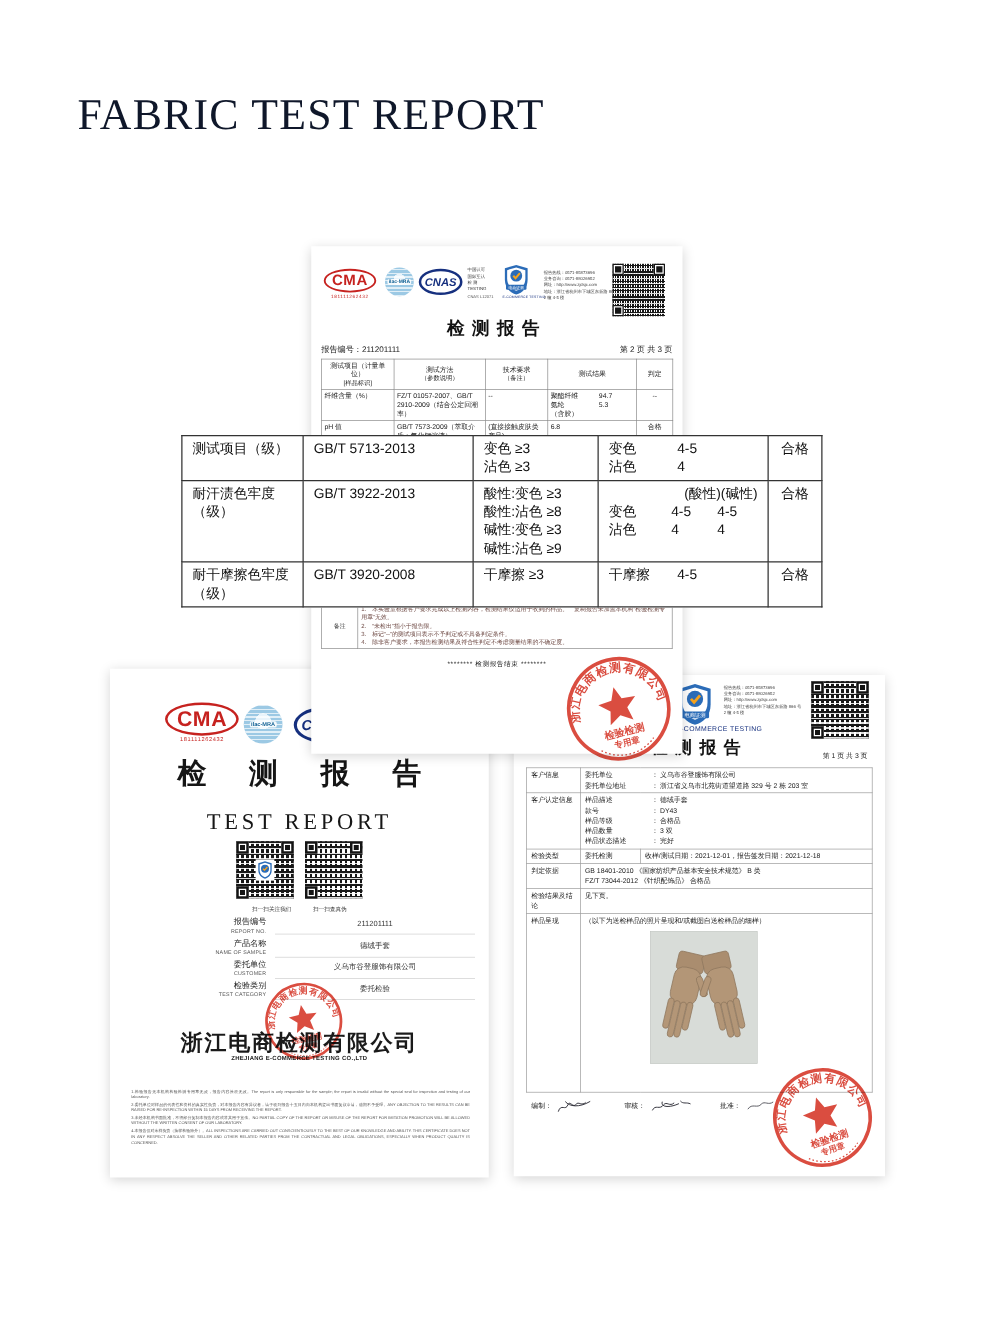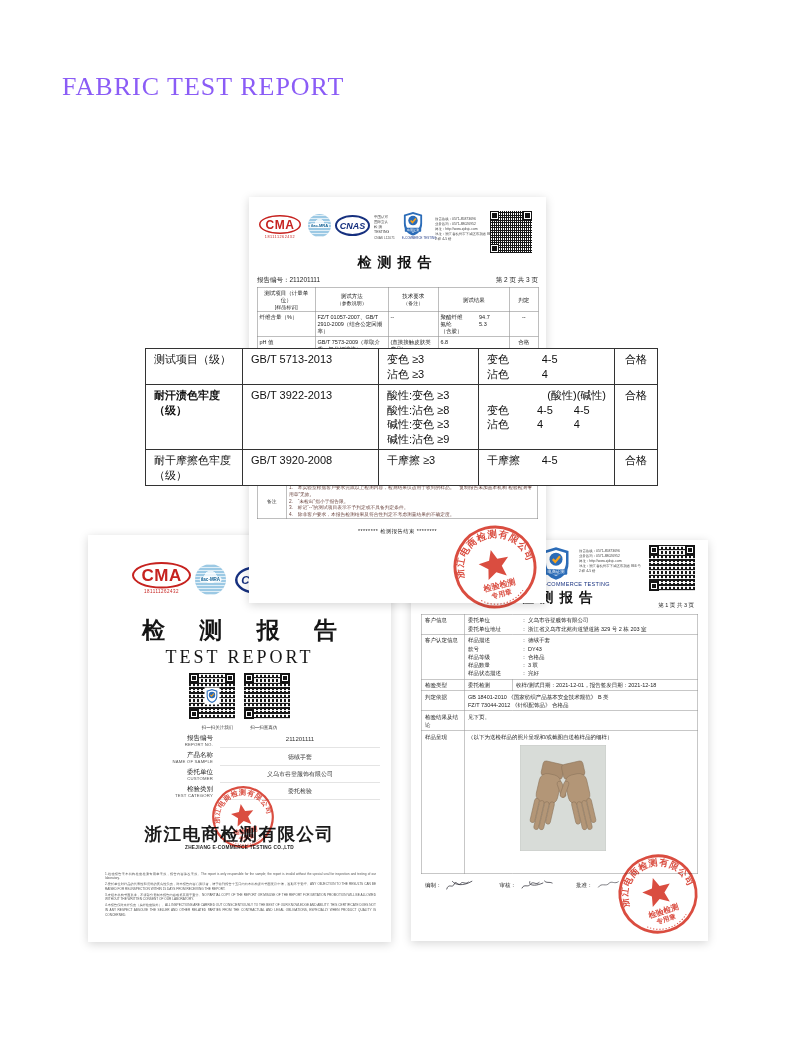--- a/index.html
+++ b/index.html
@@ -1,21 +1,21 @@
 <!DOCTYPE html>
 <html><head>
 <meta charset="utf-8">
 <style>
 *{margin:0;padding:0;box-sizing:border-box;}
 html,body{background:#fff;}
 body{width:790px;height:1063px;font-family:"Liberation Sans",sans-serif;color:#222;position:relative;}
 .canvas{position:relative;width:790px;height:1063px;overflow:hidden;background:#fff;}
 
 .hdr{position:absolute;left:62px;top:72px;}
-.t-en{font-family:"Liberation Serif",serif;font-size:26px;color:#8b5cf6;letter-spacing:1px;}
+.t-en{font-family:"Liberation Serif",serif;font-size:35px;color:#0f172a;letter-spacing:1px;}
 .t-zh{font-size:27px;font-weight:bold;font-style:italic;color:#101010;margin-top:5px;font-family:"Liberation Sans",sans-serif;}
 
 .cert{position:absolute;background:#fff;box-shadow:0 2px 9px rgba(0,0,0,.17);}
 .c1{left:249px;top:197px;width:297px;height:406px;z-index:20;}
 .c2{left:88px;top:535px;width:303px;height:407px;z-index:10;}
 .c3{left:411px;top:540px;width:297px;height:401px;z-index:10;}
 .sc{position:absolute;transform:scale(.5);transform-origin:0 0;}
 .rtitle{position:absolute;left:0;right:0;text-align:center;font-weight:bold;color:#111;letter-spacing:6px;}
 
 .cma{position:absolute;color:#c6221f;text-align:center;}
@@ -105,21 +105,21 @@
         <div class="oval" style="font-size:34px;padding:3px 15px;border-width:4px;">CMA</div>
         <div class="num" style="font-size:9px;">181111262432</div>
       </div>
       <div class="ilac" style="left:126px;top:6px;width:62px;height:62px;">
           <em style="font-size:9px;">ilac-MRA</em>
         </div>
       <div class="cnas" style="left:206px;top:10px;width:90px;height:56px;font-size:23px;border-width:5px;">
           <span>CNAS</span>
         </div>
     </div>
-    <div class="rtitle2" style="top:80px;">检 测 报 告</div>
+    <div class="rtitle2" style="top:68px;">检 测 报 告</div>
     <div class="rtitle2en" style="top:112px;">TEST REPORT</div>
     <div class="qrs" style="top:138px;">
       <div class="qr q2">
         <i class="f tl"></i>
           <i class="f tr"></i>
           <i class="f bl"></i>
         <span class="qshield">
           <svg class="shield-svg" width="13" height="15" viewBox="0 0 24 28">
               <path d="M12 1 L22 4 V14 C22 21 17.5 25.5 12 27 C6.5 25.5 2 21 2 14 V4 Z" fill="#2b6cb8"></path>
               <path d="M12 3.2 L20 5.6 V14 C20 19.6 16.4 23.4 12 24.8 C7.6 23.4 4 19.6 4 14 V5.6 Z" fill="#fff"></path>
@@ -544,21 +544,21 @@
                 <span>4-5</span>
               </div>
           <div class="rrow">
                 <span class="rl">沾色</span>
                 <span>4</span>
               </div>
         </td>
         <td class="o-ver">合格</td>
       </tr>
       <tr>
-        <td class="o-item" style="height:56px;font-weight:bold;">耐汗渍色牢度（级）</td>
+        <td class="o-item" style="height:56px;">耐汗渍色牢度（级）</td>
         <td class="o-std">GB/T 3922-2013</td>
         <td class="o-req">
           <div>酸性:变色 ≥3</div>
           <div>酸性:沾色 ≥8</div>
           <div>碱性:变色 ≥3</div>
           <div>碱性:沾色 ≥9</div>
         </td>
         <td class="o-res">
           <div class="rhead">(酸性)(碱性)</div>
           <div class="rrow3">

